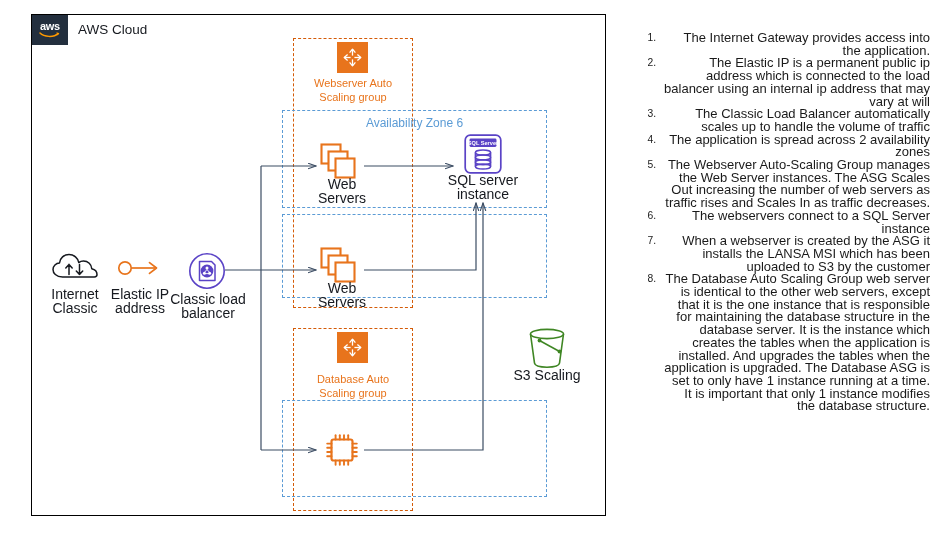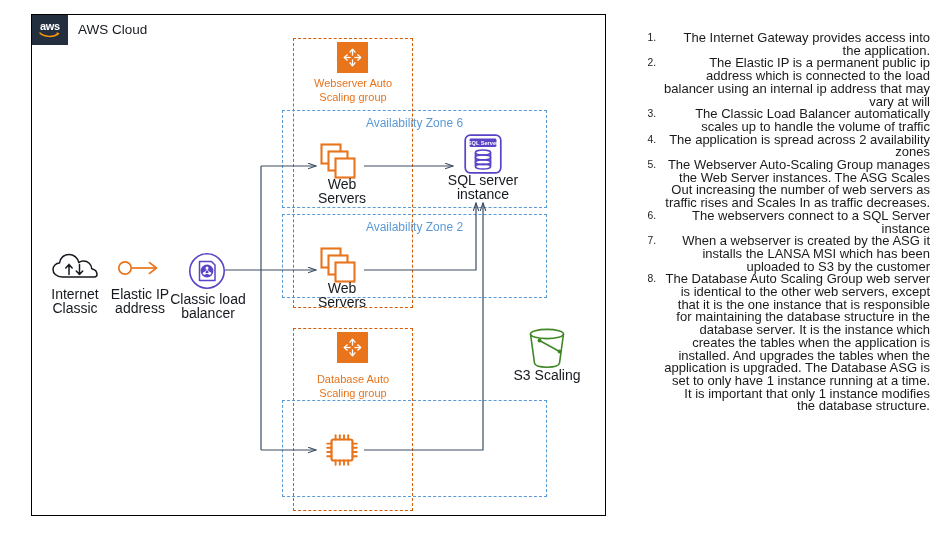--- a/index.html
+++ b/index.html
@@ -210,21 +210,20 @@
       <ellipse cx="19" cy="28.2" rx="7.6" ry="2.5" fill="none" stroke="#5a43c6" stroke-width="1.5"></ellipse>
       <path d="M11.4,28.2 L11.4,32.6 M26.6,28.2 L26.6,32.6" stroke="#5a43c6" stroke-width="1.5" fill="none"></path>
       <ellipse cx="19" cy="32.6" rx="7.6" ry="2.5" fill="none" stroke="#5a43c6" stroke-width="1.5"></ellipse>
     </svg>
   </div>
   <div class="node-label" style="left:425px;top:174px;width:84px;">
     <div>SQL server</div>
     <div>instance</div>
   </div>
 
-  <div class="az-label" style="left:266px;top:220px;width:265px;">Availability Zone 2</div>
 
   <div class="icon" style="left:303px;top:246px;width:45px;height:42px;">
     <svg width="45" height="42" viewBox="0 0 45 42">
       <rect x="2.5" y="2.5" width="19" height="19" fill="#ffffff" stroke="#e8741c" stroke-width="2.1"></rect>
       <rect x="9.5" y="9.5" width="19" height="19" fill="#ffffff" stroke="#e8741c" stroke-width="2.1"></rect>
       <rect x="16.5" y="16.5" width="19" height="19" fill="#ffffff" stroke="#e8741c" stroke-width="2.1"></rect>
     </svg>
   </div>
   <div class="node-label" style="left:286px;top:282px;width:80px;">Web Servers</div>
 

